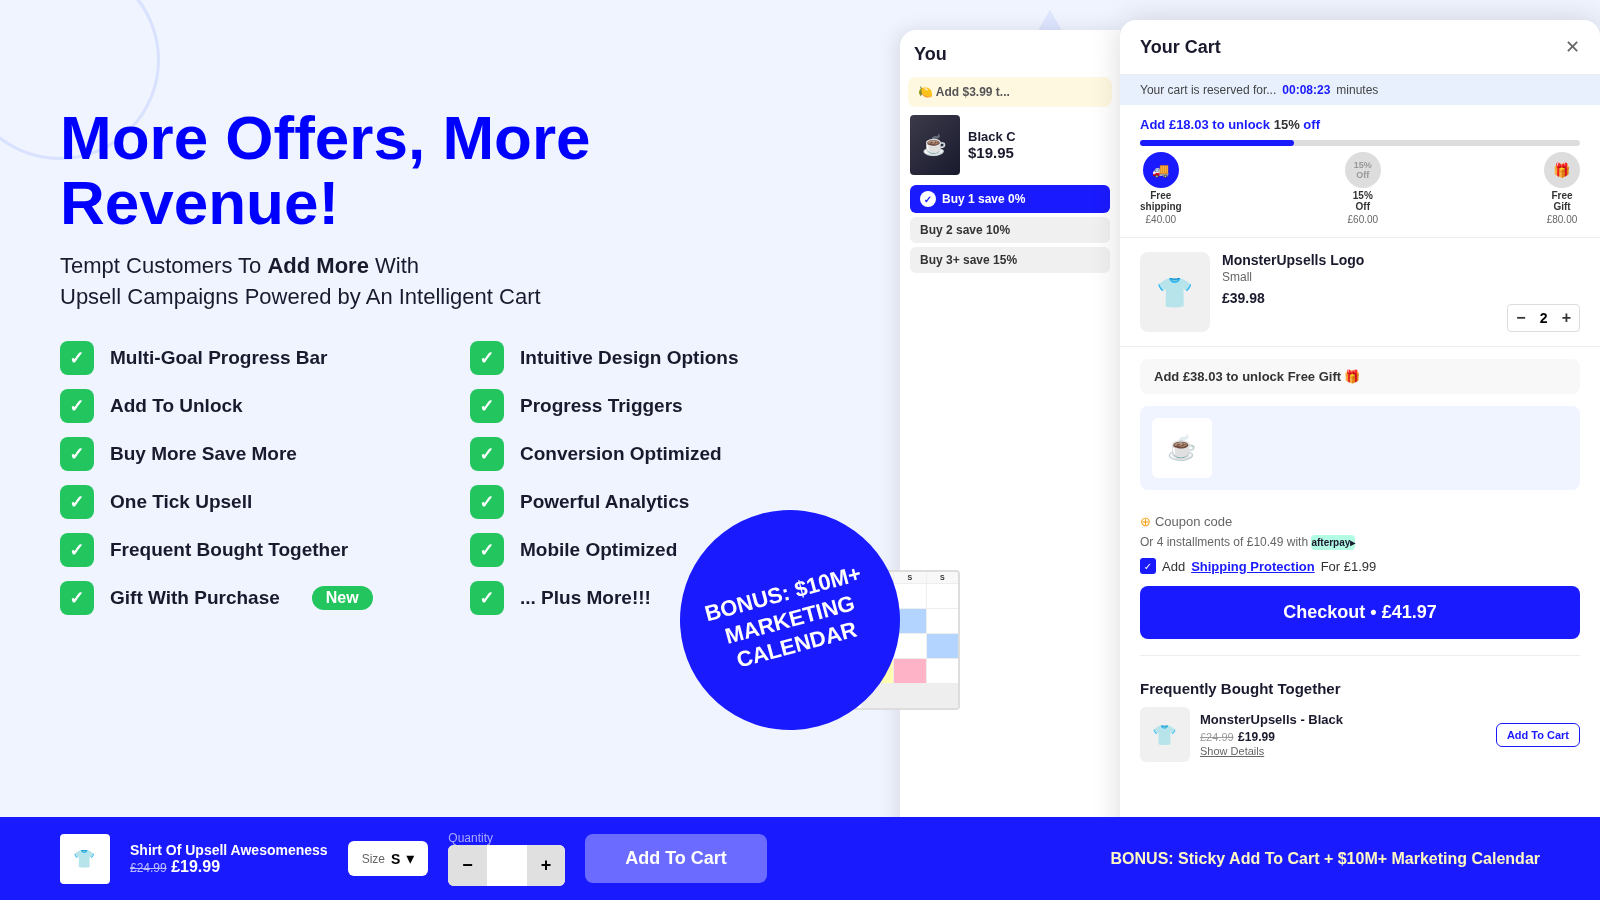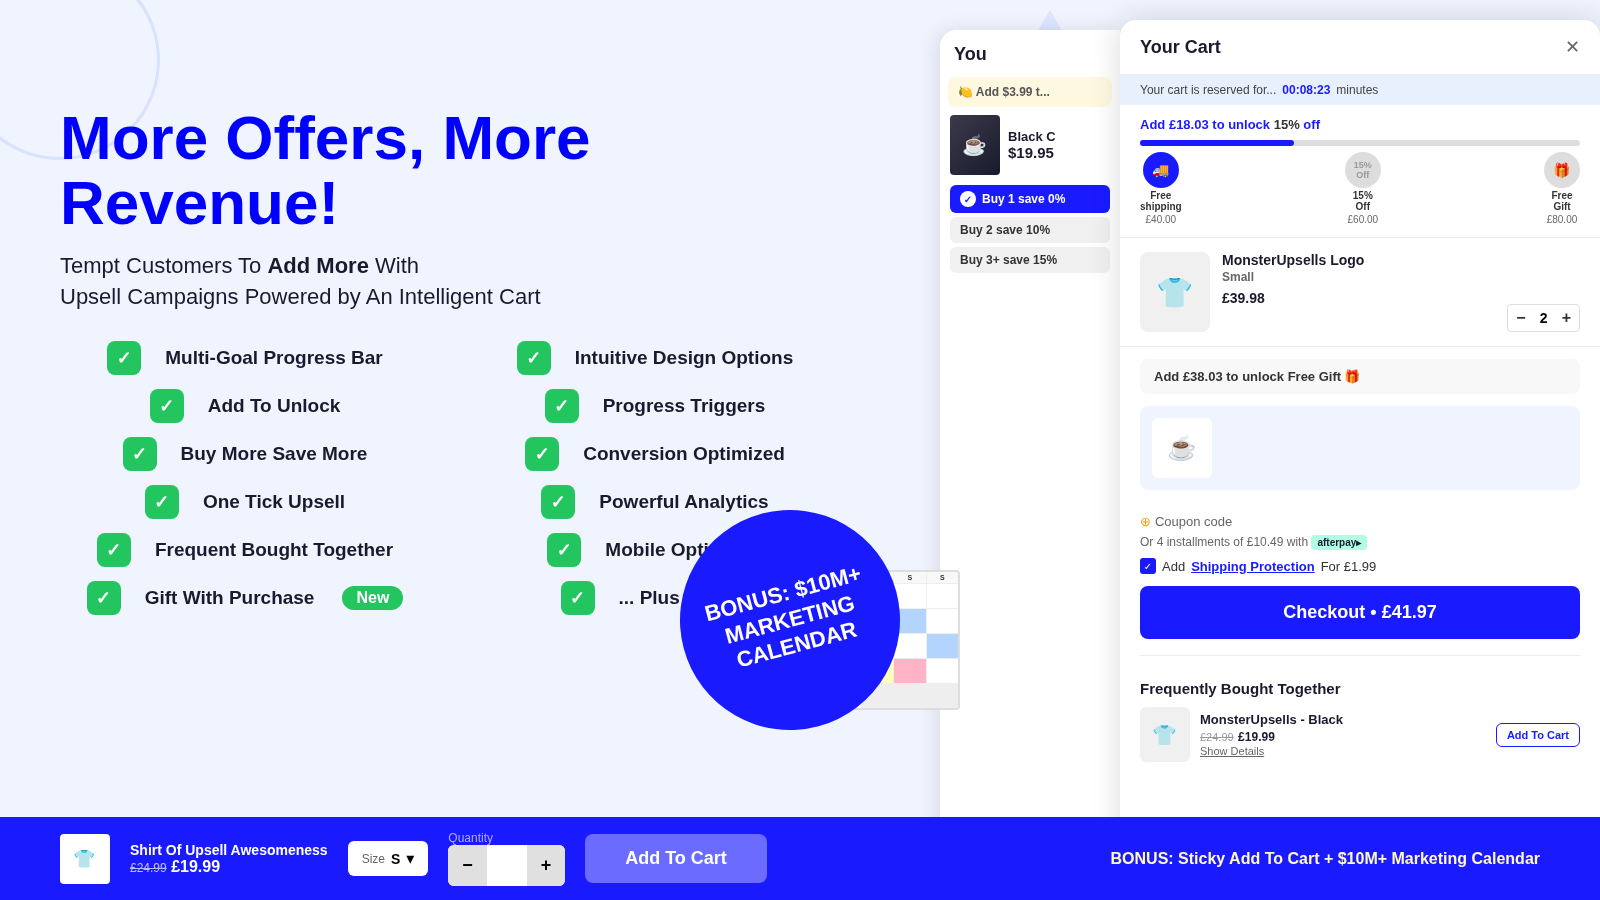--- a/index.html
+++ b/index.html
@@ -74,22 +74,21 @@
     .features-grid {
       display: grid;
       grid-template-columns: 1fr 1fr;
       gap: 14px 40px;
       margin-bottom: 20px;
     }
 
     .feature-item {
       display: flex;
       align-items: center;
-      gap: 24px;
-      justify-content: center;
+      gap: 16px;
     }
 
     .check-icon {
       width: 34px;
       height: 34px;
       background: #22c55e;
       border-radius: 8px;
       display: flex;
       align-items: center;
       justify-content: center;
@@ -109,21 +108,21 @@
       color: #1a1a2e;
     }
 
     .new-badge {
       background: #22c55e;
       color: white;
       font-size: 16px;
       font-weight: 800;
       padding: 3px 14px;
       border-radius: 20px;
-      margin-left: 4px;
+      margin-left: 16px;
     }
 
     
     .bonus-bubble {
       position: absolute;
       top: 510px;
       left: 680px;
       width: 220px;
       height: 220px;
       background: #1a1aff;
@@ -185,21 +184,21 @@
     .cal-cell.pink { background: #ffb3c6; }
     .cal-cell.blue-light { background: #b3d4ff; }
     .cal-cell.green-light { background: #b3ffb3; }
     .cal-cell.yellow-light { background: #ffffb3; }
 
     
     .cart-panel-left {
       position: absolute;
       right: 480px;
       top: 30px;
-      width: 180px;
+      width: 220px;
       height: 820px;
       background: white;
       border-radius: 16px 0 0 16px;
       box-shadow: -4px 0 20px rgba(0,0,0,0.1);
       overflow: hidden;
       z-index: 5;
     }
 
     .cart-panel-right {
       position: absolute;
@@ -413,21 +412,20 @@
       font-size: 14px;
       font-weight: 700;
       color: #1a1a2e;
       margin-bottom: 2px;
     }
 
     .cart-item-size {
       font-size: 12px;
       color: #666;
       margin-bottom: 6px;
-      font-weight: bold;
     }
 
     .cart-item-price {
       font-size: 14px;
       font-weight: 700;
       color: #1a1a2e;
     }
 
     .qty-control {
       display: flex;
@@ -529,21 +527,21 @@
       color: #666;
       margin-bottom: 8px;
     }
 
     .afterpay {
       display: inline-block;
       background: #b2fce4;
       color: #1a1a2e;
       font-size: 10px;
       font-weight: 700;
-      padding: 2px 6px;
+      padding: 2px 0;
       border-radius: 4px;
     }
 
     .shipping-protection {
       display: flex;
       align-items: center;
       gap: 6px;
       font-size: 13px;
       margin-bottom: 12px;
       color: #333;

